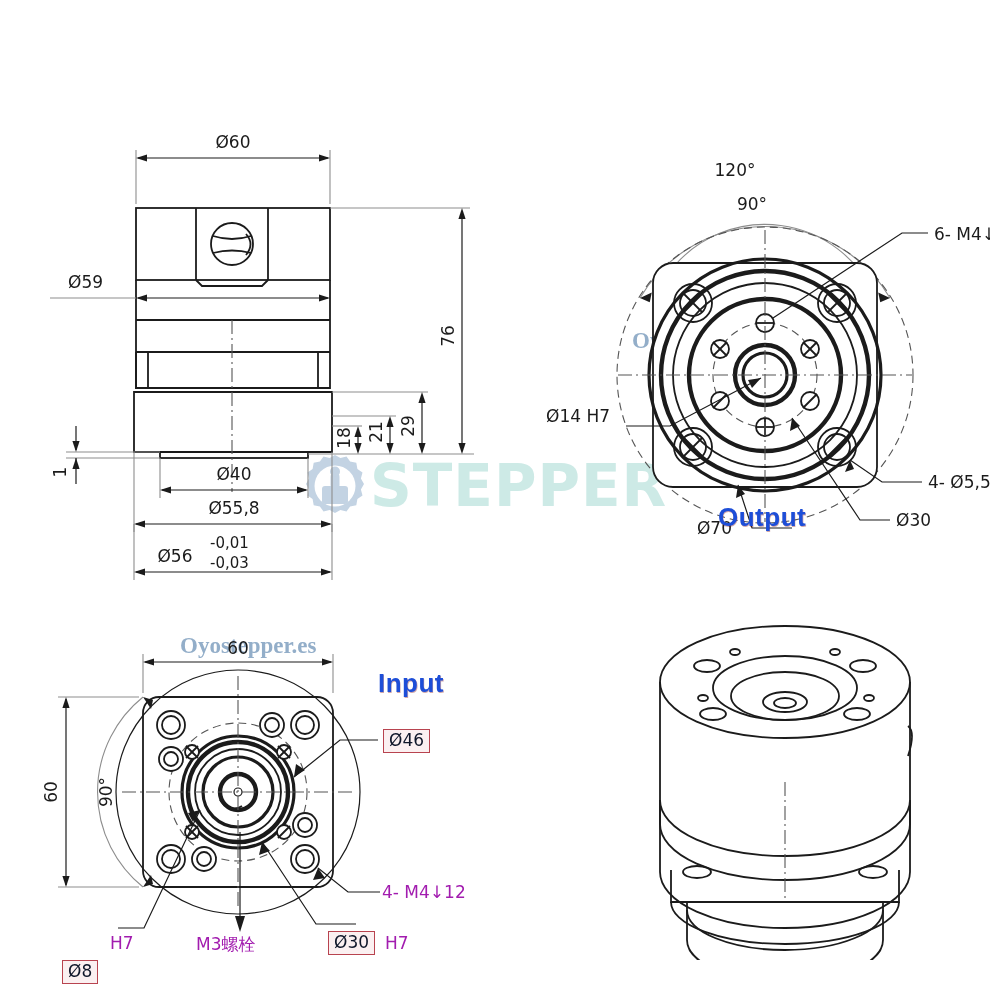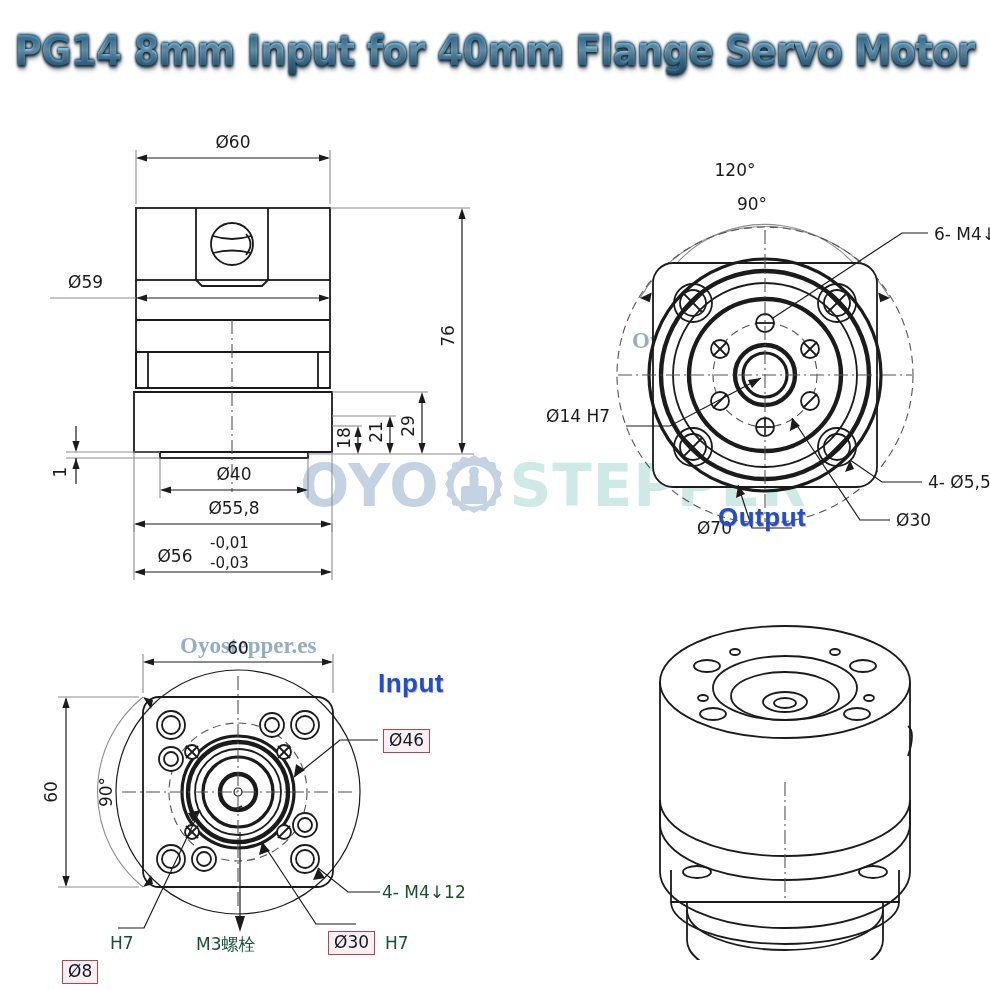--- a/index.html
+++ b/index.html
@@ -42,41 +42,37 @@
   .dtxt-s{font-family:"DejaVu Sans", sans-serif;font-size:15px;fill:#1b1b1b;}
   .dtxt-v{font-family:"DejaVu Sans", sans-serif;font-size:17px;fill:#1b1b1b;}
 
   
   .redword{position:absolute;font-family:Liberation Sans, sans-serif;font-weight:700;
            color:#1d4ed8;font-size:26px;letter-spacing:0.5px;
            text-shadow:0.6px 0.6px 0 rgba(120,0,10,.35);}
   .redbox{position:absolute;border:1.6px solid #b8434f;background:#fbf0f1;
           font-family:"DejaVu Sans", sans-serif;font-size:17px;color:#0f172a;
           padding:1px 5px 2px 5px;line-height:1.1;white-space:nowrap;}
-  .plaintag{position:absolute;font-family:"DejaVu Sans", sans-serif;font-size:17px;color:#14532d;white-space:nowrap;}
+  .plaintag{position:absolute;font-family:"DejaVu Sans", sans-serif;font-size:17px;color:#a21caf;white-space:nowrap;}
 
   
   .wm-small{position:absolute;font-family:"Liberation Serif", serif;font-weight:700;
             font-size:23px;white-space:nowrap;pointer-events:none;}
   .wm-a{color:#93aec9;}
   .wm-center{position:absolute;display:flex;align-items:center;pointer-events:none;}
   .wm-oyo{font-family:"DejaVu Sans", sans-serif;font-weight:700;font-size:58px;color:#c3d3e3;letter-spacing:1px;}
   .wm-stepper{font-family:"DejaVu Sans", sans-serif;font-weight:700;font-size:58px;color:#cdeae6;letter-spacing:1px;}
 </style>
 </head>
 <body>
 
 <div class="sheet">
 
-  <div class="title-bar">
-    <span class="title-text">PG14 8mm Input for 40mm Flange Servo Motor</span>
-  </div>
 
   <div class="wm-center" style="left:300px;top:452px;">
-    <span class="wm-oyo">OYO</span>
     <svg width="66" height="66" viewBox="0 0 66 66" style="margin:0 2px;">
       <g fill="#c3d3e3">
         <path d="M33 2 l5.4 3.1 6.1-1.6 3.6 5.1 6.2 1.1 1.1 6.2 5.1 3.6 -1.6 6.1 3.1 5.4 -3.1 5.4 1.6 6.1 -5.1 3.6 -1.1 6.2 -6.2 1.1 -3.6 5.1 -6.1-1.6 -5.4 3.1 -5.4-3.1 -6.1 1.6 -3.6-5.1 -6.2-1.1 -1.1-6.2 -5.1-3.6 1.6-6.1 -3.1-5.4 3.1-5.4 -1.6-6.1 5.1-3.6 1.1-6.2 6.2-1.1 3.6-5.1 6.1 1.6z"></path>
       </g>
       <circle cx="33" cy="33" r="20.5" fill="#ffffff"></circle>
       <rect x="20" y="33" width="26" height="18" rx="3" fill="#c3d3e3"></rect>
       <rect x="28.5" y="20" width="9" height="16" rx="4" fill="#c3d3e3"></rect>
       <circle cx="33" cy="18.5" r="5" fill="#c3d3e3"></circle>
     </svg>
     <span class="wm-stepper">STEPPER</span>

